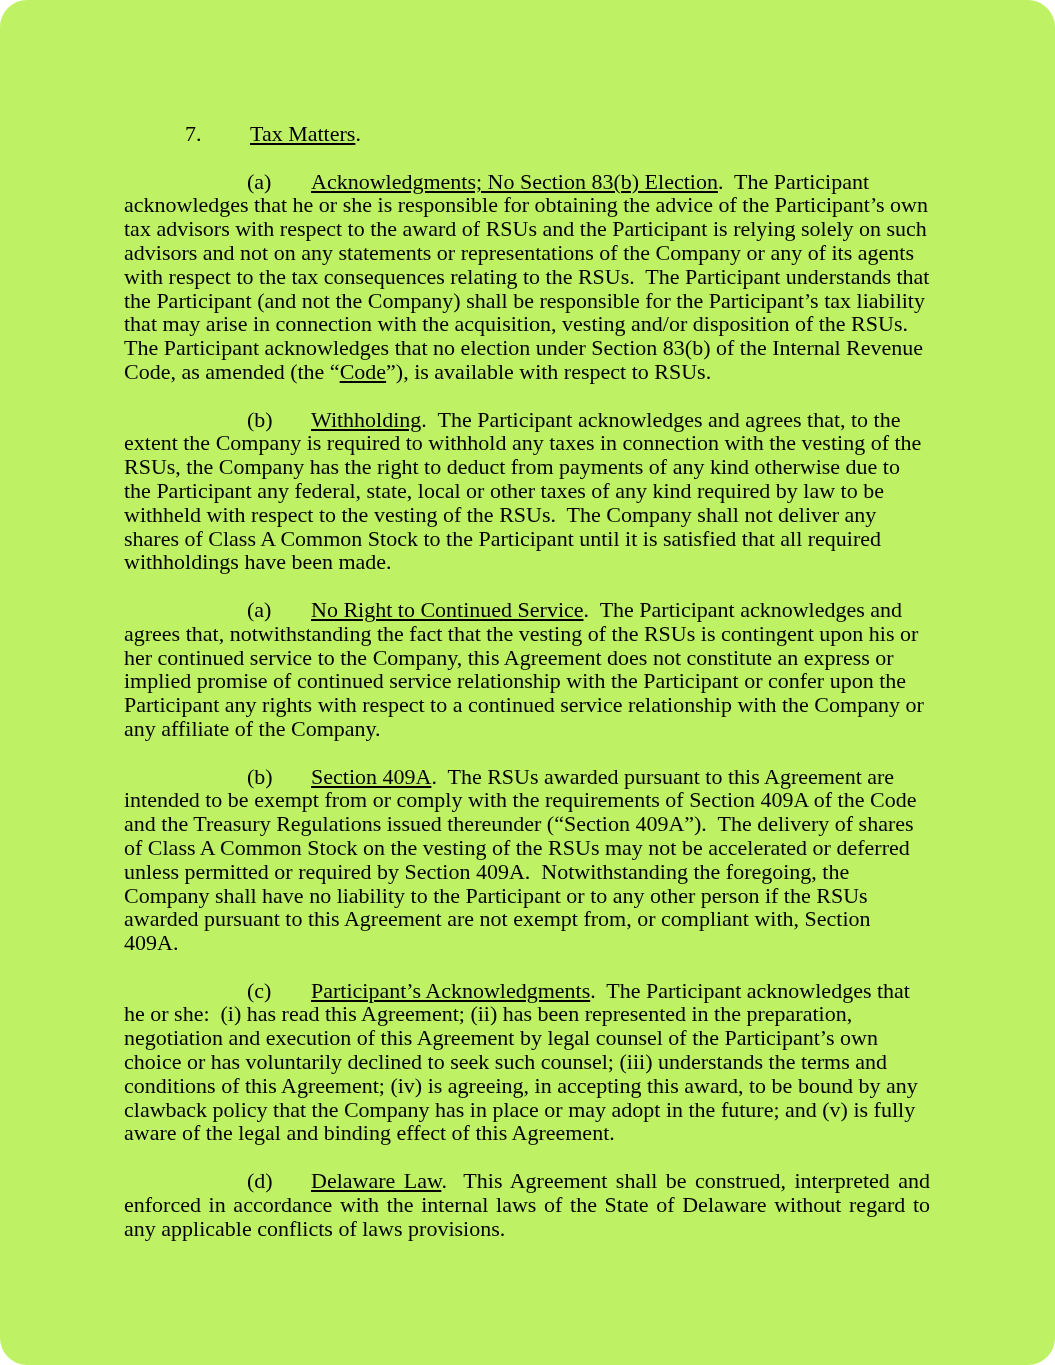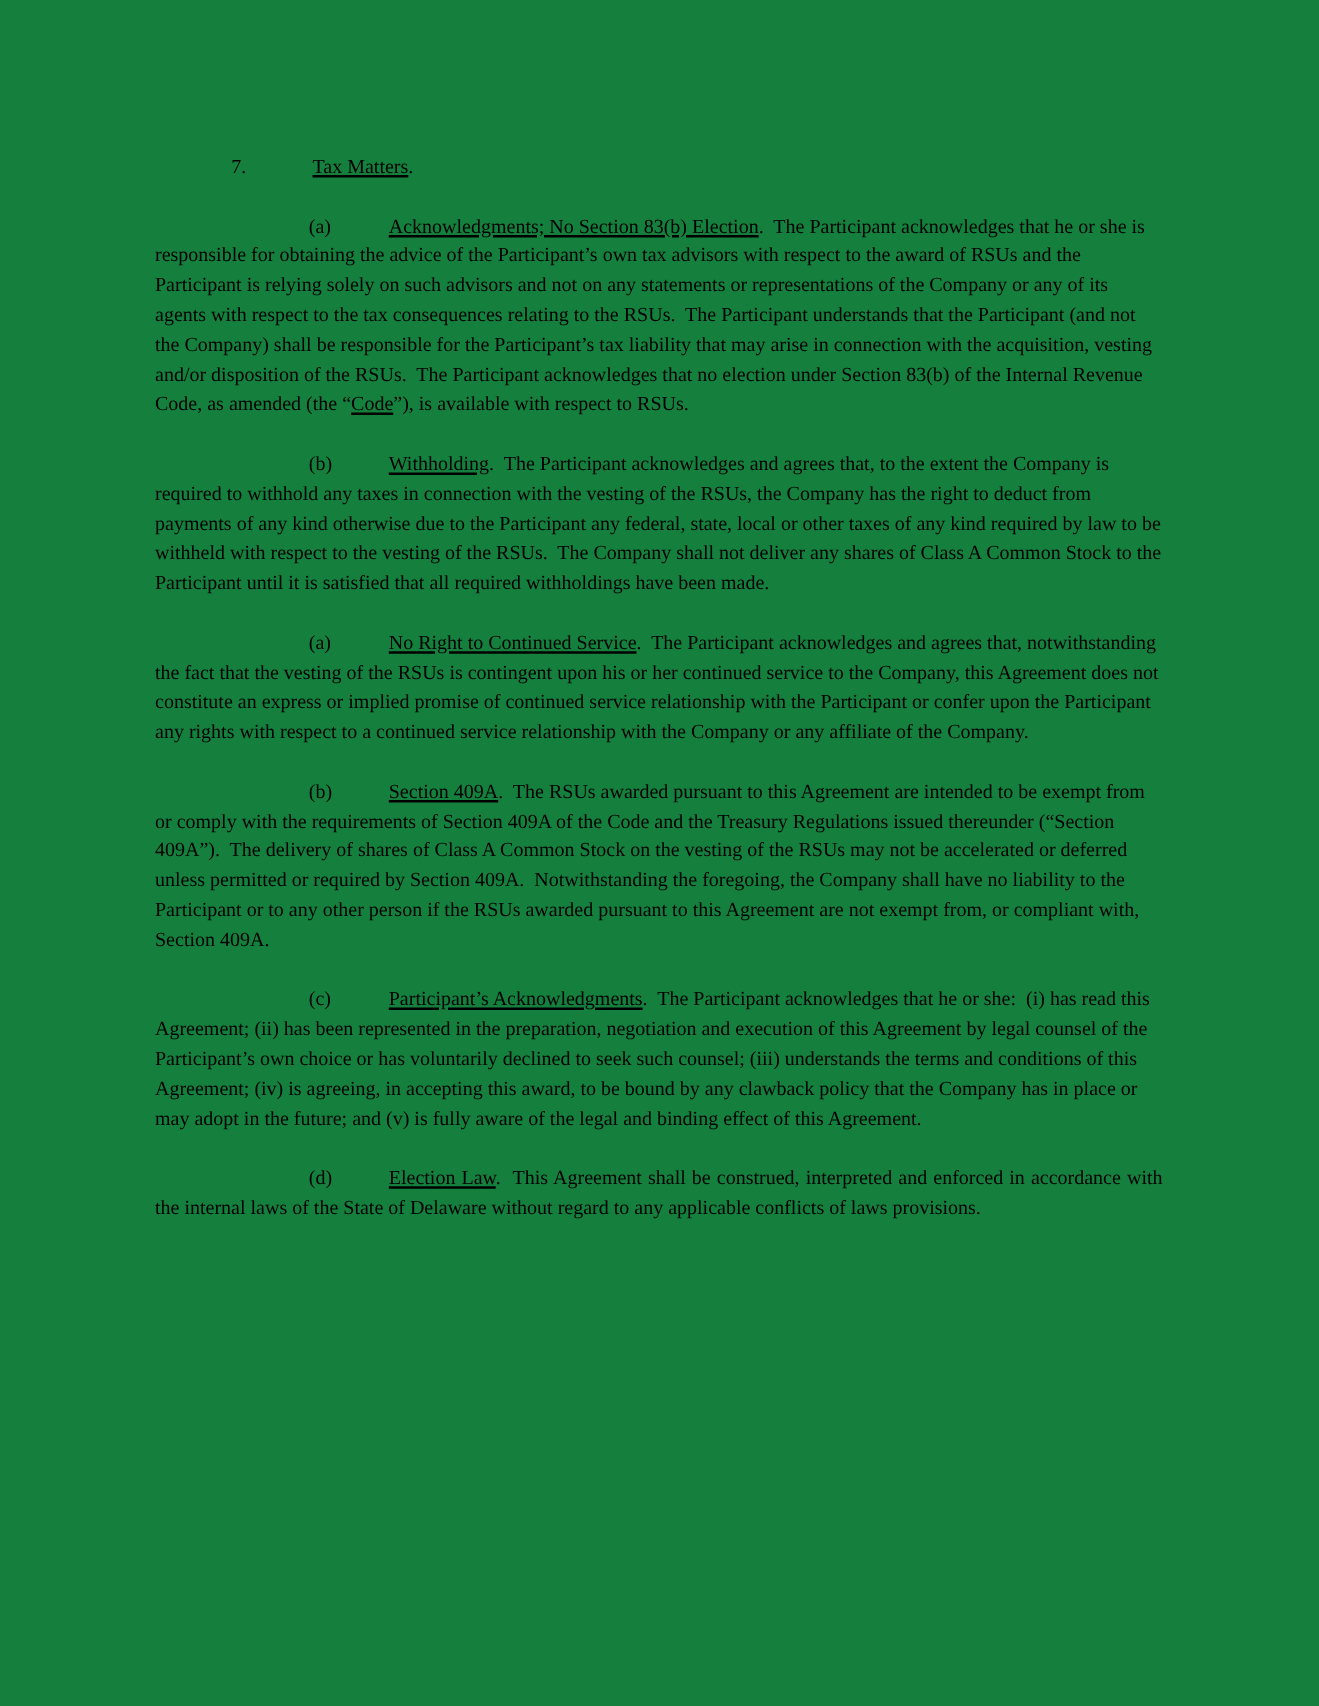--- a/index.html
+++ b/index.html
@@ -10,25 +10,26 @@
   body {
     width: 1055px;
     height: 1365px;
     overflow: hidden;
   }
   .page {
     box-sizing: border-box;
     width: 1055px;
     height: 1365px;
     padding: 122px 125px 0 124px;
-    background: #15803d;
+    background: #bef264;
     color: #000000;
     font-family: "Liberation Serif", "DejaVu Serif", serif;
-    font-size: 16px;
+    font-size: 22px;
     line-height: 23.8px;
+    border-radius: 27px;
     -webkit-font-smoothing: antialiased;
   }
   p.block {
     margin: 0 0 23.8px 0;
     text-align: left;
   }
   p.block.justify {
     text-align: justify;
   }
   p.section {
@@ -56,14 +57,14 @@
 </head>
 <body>
 
 <main class="page">
     <p class="block section"><span class="num-field">7.</span><span class="u">Tax Matters</span><span>.</span></p>
     <p class="block sub"><span class="lab-field">(a)</span><span class="u">Acknowledgments; No Section 83(b) Election</span><span>.&nbsp; The Participant acknowledges that he or she is responsible for obtaining the advice of the Participant’s own tax advisors with respect to the award of RSUs and the Participant is relying solely on such advisors and not on any statements or representations of the Company or any of its agents with respect to the tax consequences relating to the RSUs.&nbsp; The Participant understands that the Participant (and not the Company) shall be responsible for the Participant’s tax liability that may arise in connection with the acquisition, vesting and/or disposition of the RSUs.&nbsp; The Participant acknowledges that no election under Section 83(b) of the Internal Revenue Code, as amended (the “</span><span class="u">Code</span><span>”), is available with respect to RSUs.</span></p>
     <p class="block sub"><span class="lab-field">(b)</span><span class="u">Withholding</span><span>.&nbsp; The Participant acknowledges and agrees that, to the extent the Company is required to withhold any taxes in connection with the vesting of the RSUs, the Company has the right to deduct from payments of any kind otherwise due to the Participant any federal, state, local or other taxes of any kind required by law to be withheld with respect to the vesting of the RSUs.&nbsp; The Company shall not deliver any shares of Class A Common Stock to the Participant until it is satisfied that all required withholdings have been made.</span></p>
     <p class="block sub"><span class="lab-field">(a)</span><span class="u">No Right to Continued Service</span><span>.&nbsp; The Participant acknowledges and agrees that, notwithstanding the fact that the vesting of the RSUs is contingent upon his or her continued service to the Company, this Agreement does not constitute an express or implied promise of continued service relationship with the Participant or confer upon the Participant any rights with respect to a continued service relationship with the Company or any affiliate of the Company.</span></p>
     <p class="block sub"><span class="lab-field">(b)</span><span class="u">Section 409A</span><span>.&nbsp; The RSUs awarded pursuant to this Agreement are intended to be exempt from or comply with the requirements of Section 409A of the Code and the Treasury Regulations issued thereunder (“Section 409A”).&nbsp; The delivery of shares of Class A Common Stock on the vesting of the RSUs may not be accelerated or deferred unless permitted or required by Section 409A.&nbsp; Notwithstanding the foregoing, the Company shall have no liability to the Participant or to any other person if the RSUs awarded pursuant to this Agreement are not exempt from, or compliant with, Section 409A.</span></p>
     <p class="block sub"><span class="lab-field">(c)</span><span class="u">Participant’s Acknowledgments</span><span>.&nbsp; The Participant acknowledges that he or she:&nbsp; (i) has read this Agreement; (ii) has been represented in the preparation, negotiation and execution of this Agreement by legal counsel of the Participant’s own choice or has voluntarily declined to seek such counsel; (iii) understands the terms and conditions of this Agreement; (iv) is agreeing, in accepting this award, to be bound by any clawback policy that the Company has in place or may adopt in the future; and (v) is fully aware of the legal and binding effect of this Agreement.</span></p>
-    <p class="block sub justify"><span class="lab-field">(d)</span><span class="u">Election Law</span><span>.&nbsp; This Agreement shall be construed, interpreted and enforced in accordance with the internal laws of the State of Delaware without regard to any applicable conflicts of laws provisions.</span></p>
+    <p class="block sub justify"><span class="lab-field">(d)</span><span class="u">Delaware Law</span><span>.&nbsp; This Agreement shall be construed, interpreted and enforced in accordance with the internal laws of the State of Delaware without regard to any applicable conflicts of laws provisions.</span></p>
   </main>
 
 </body></html>

